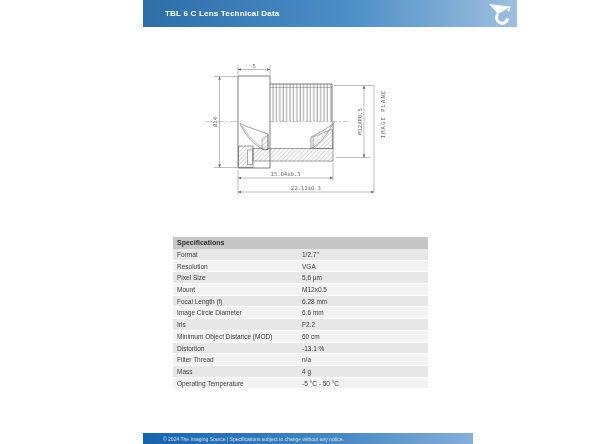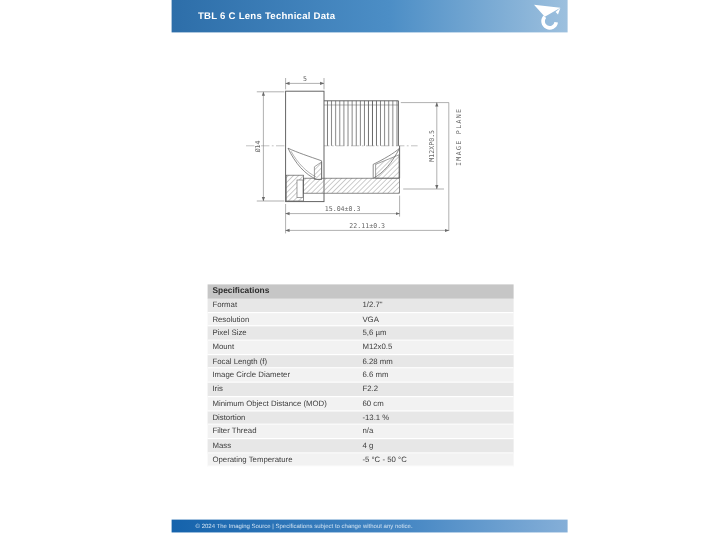--- a/index.html
+++ b/index.html
@@ -1,21 +1,21 @@
 <!DOCTYPE html>
 <html><head>
 <meta charset="utf-8">
 <style>
   html,body{margin:0;padding:0;background:#ffffff;}
   .canvas{position:relative;width:600px;height:444px;background:#ffffff;overflow:hidden;
           font-family:"Liberation Sans",sans-serif;}
 
   
   .topbar{position:absolute;left:143px;top:0;width:330px;height:27px;
-          background:linear-gradient(90deg,#2d6ea9 0%,#4c8ec6 55%,#9dc0de 100%);}
+          background:linear-gradient(90deg,#2d6ea9 0%,#4c8ec6 55%,#9dc0de 100%);padding-left:44px;}
   .title{position:absolute;left:22px;top:0;line-height:27px;color:#ffffff;
          font-weight:bold;font-size:8px;letter-spacing:.2px;white-space:nowrap;}
   .logo{position:absolute;right:3px;top:1px;width:27px;height:25px;display:block;}
 
   
   .drawing{position:absolute;left:195px;top:55px;width:205px;height:148px;}
   .dimtext{fill:#666;font-family:"DejaVu Sans Mono",monospace;font-size:5.5px;}
 
   
   .spec-table{position:absolute;left:173px;top:237px;width:255px;}

